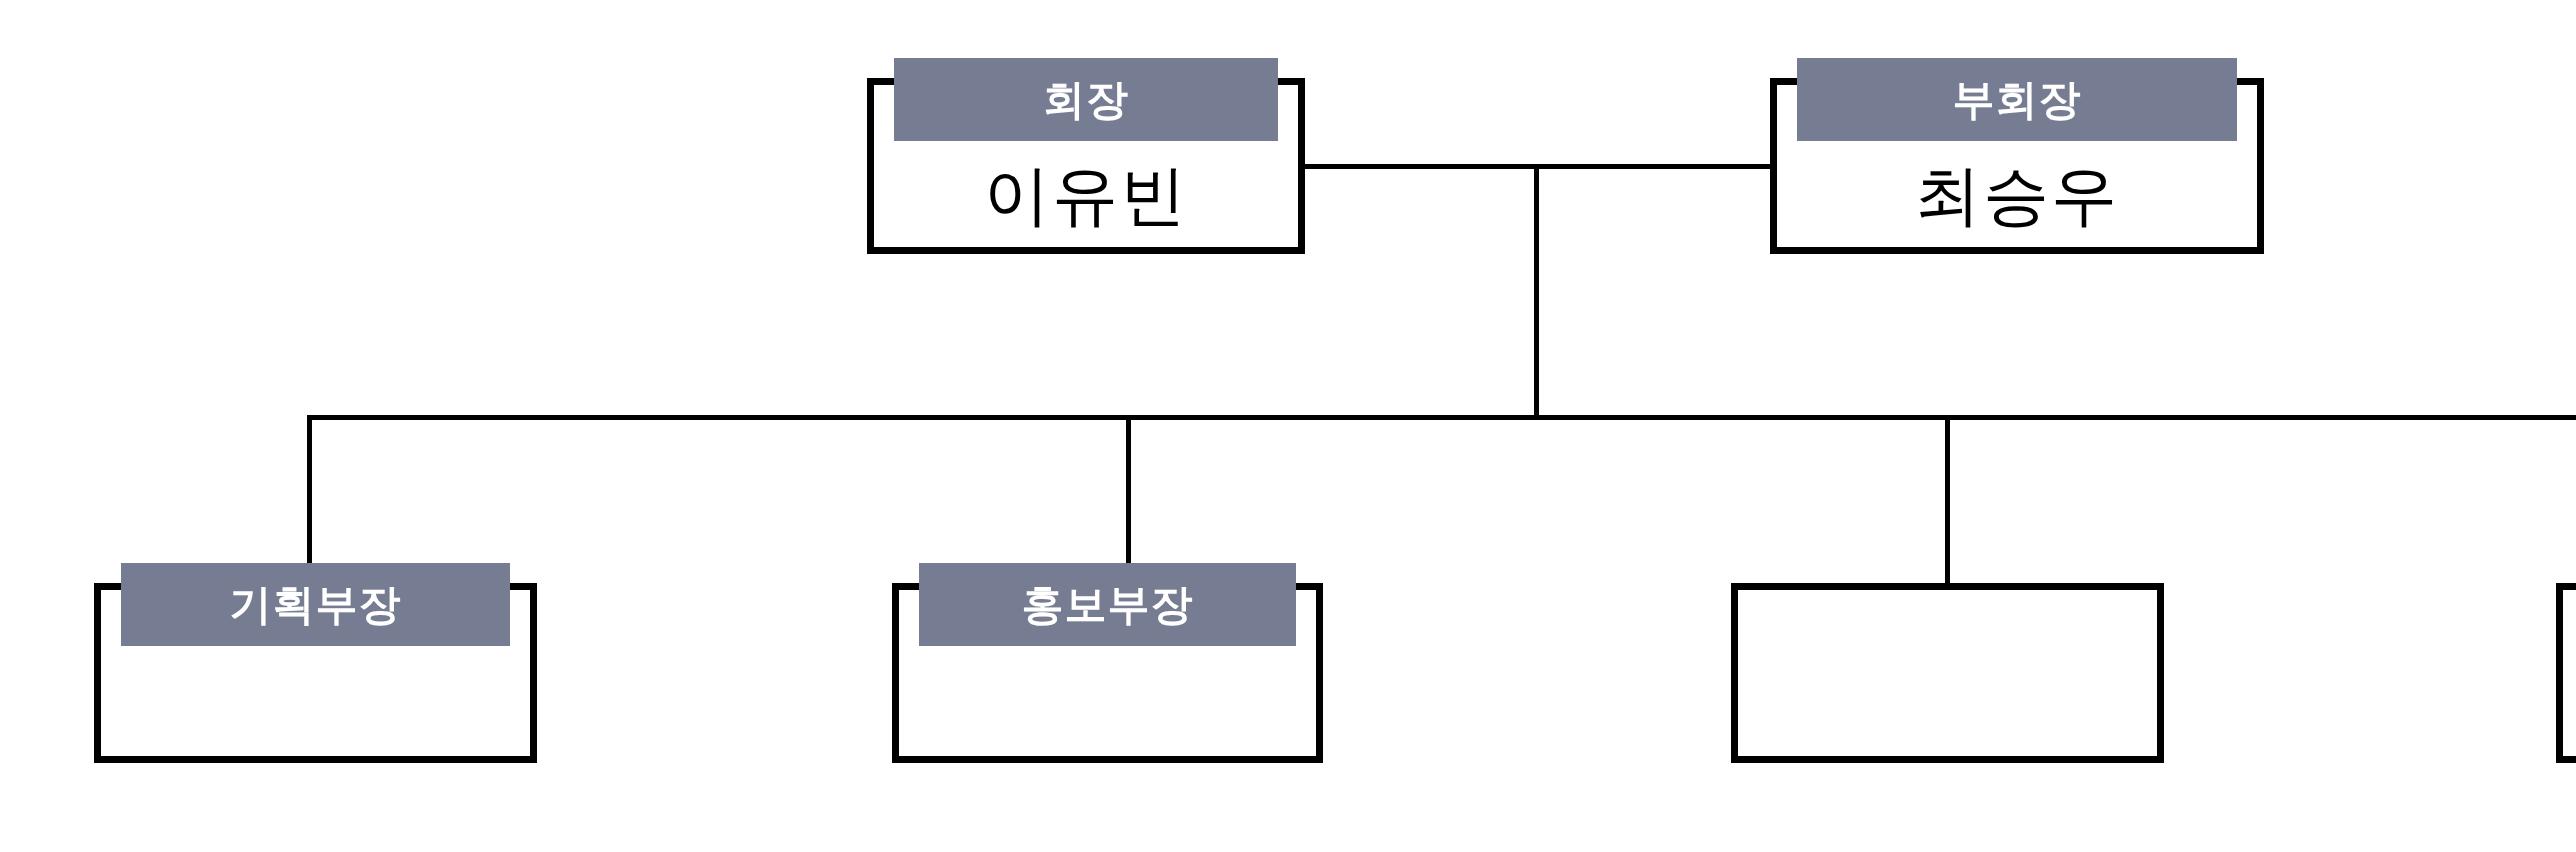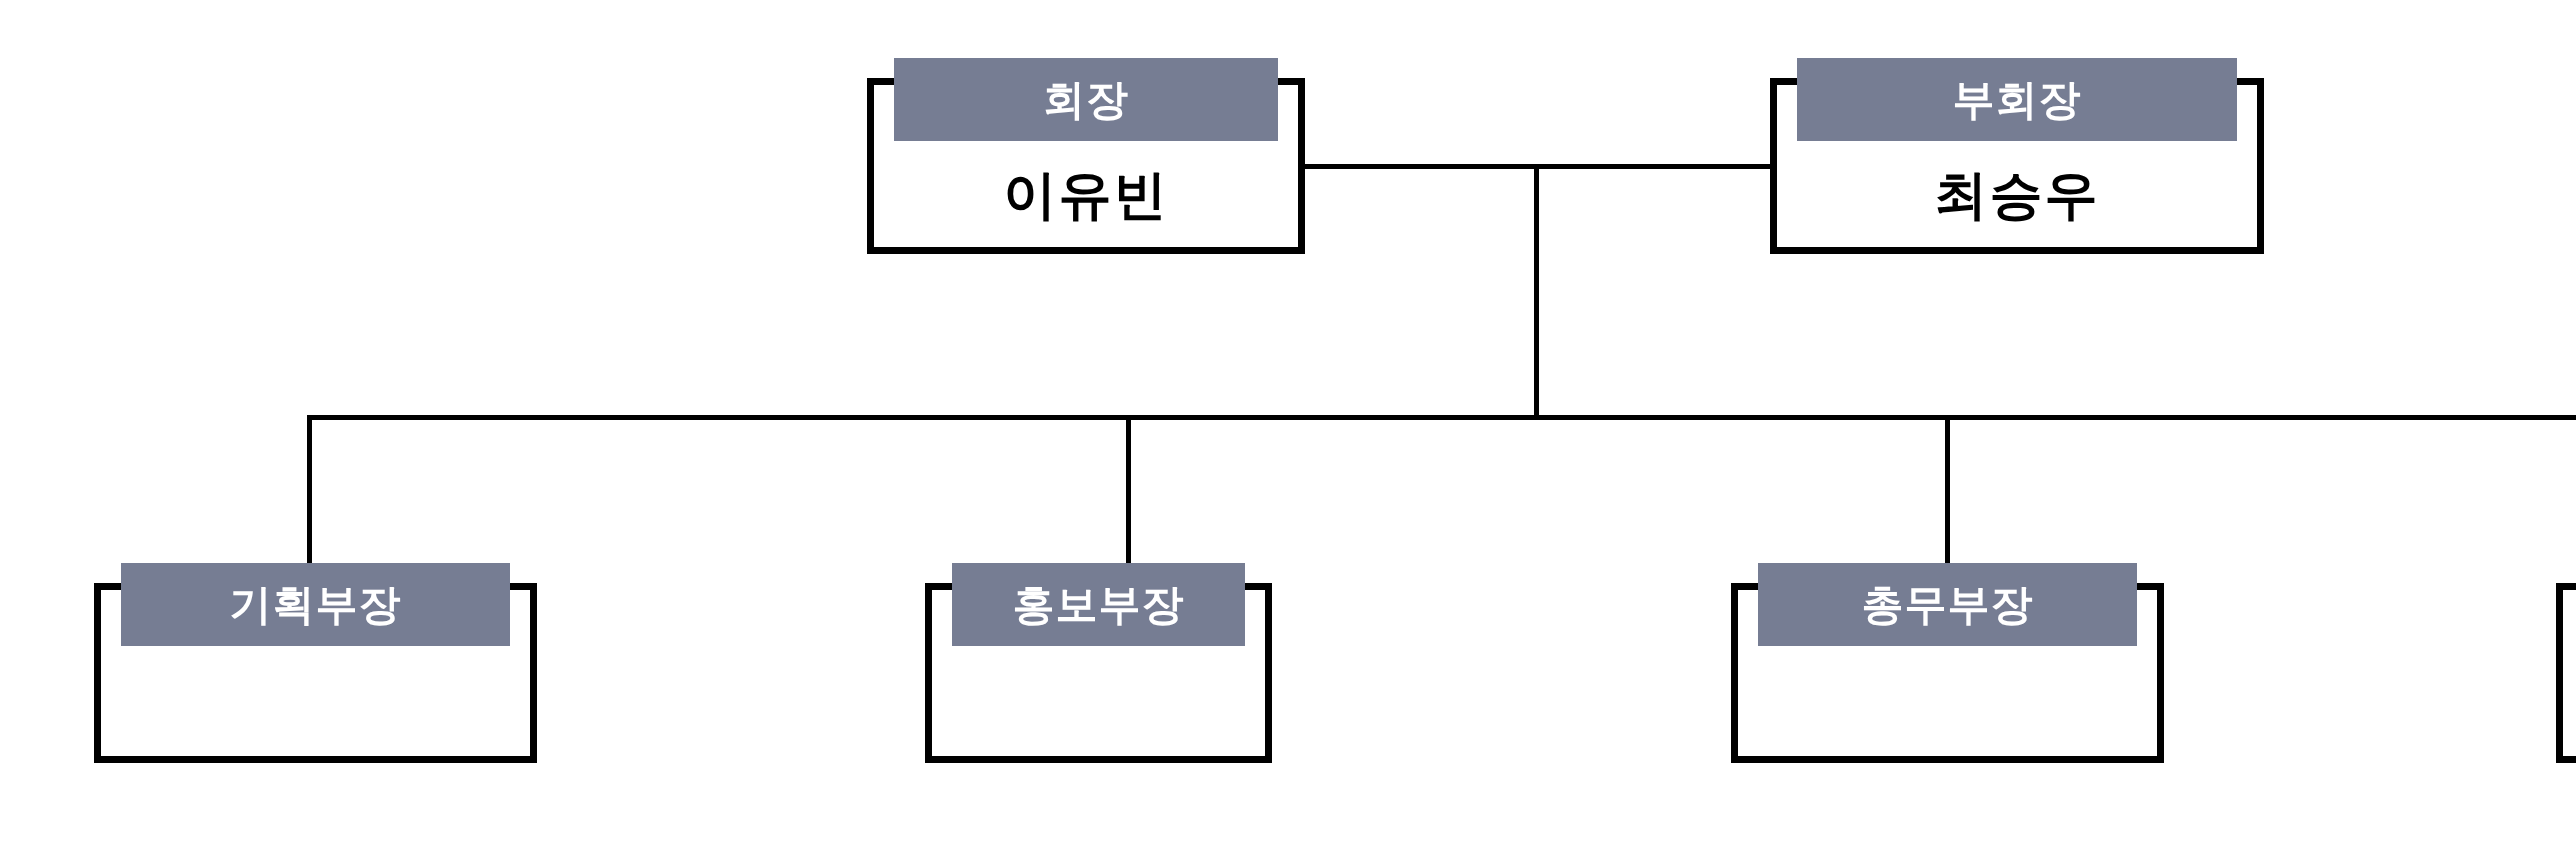--- a/index.html
+++ b/index.html
@@ -36,34 +36,34 @@
     align-items: center;
     justify-content: center;
   }
   .name {
     position: absolute;
     left: 0;
     right: 0;
     top: 57px;
     bottom: 0;
     color: var(--name-text, #000000);
-    font-size: 53px;
-    font-weight: 700;
+    font-size: 66px;
+    font-weight: 400;
     letter-spacing: 2.1px;
     display: flex;
     align-items: center;
     justify-content: center;
     line-height: 1;
   }
 
   
   .node-chairman        { left: 867px; top: 78px;  width: 438px; height: 176px; padding-left: 9px; }
   .node-vice-chairman   { left: 1770px; top: 78px;  width: 494px; height: 176px; }
   .node-planning        { left: 94px;  top: 583px; width: 443px; height: 180px; }
-  .node-pr              { left: 925px; top: 583px; width: 347px; height: 180px; }
+  .node-pr              { left: 892px; top: 583px; width: 431px; height: 180px; }
   .node-general-affairs { left: 1731px; top: 583px; width: 433px; height: 180px; }
   .node-welfare         { left: 2556px; top: 583px; width: 432px; height: 180px; }
 
   
   .line-top-h  { left: 1302px; top: 164px; width: 470px;  height: 5.2px; }
   .line-top-v  { left: 1534px; top: 166px; width: 5.2px;   height: 254px; }
   .line-bus    { left: 307px;  top: 415px; width: 2468px; height: 5.2px; }
   .line-drop-1 { left: 307px;  top: 415px; width: 5.2px;   height: 170px; }
   .line-drop-2 { left: 1126px; top: 415px; width: 5.2px;   height: 170px; }
   .line-drop-3 { left: 1945px; top: 415px; width: 5.2px;   height: 170px; }
@@ -92,21 +92,20 @@
 
   <div class="node node-planning">
     <div class="tab">기획부장</div>
   </div>
 
   <div class="node node-pr">
     <div class="tab">홍보부장</div>
   </div>
 
   <div class="node node-general-affairs">
-    <div class="tab">총무부장</div>
   </div>
 
   <div class="node node-welfare">
 
     <div class="name">황지윤</div>
   </div>
 
 </div>
 
 

